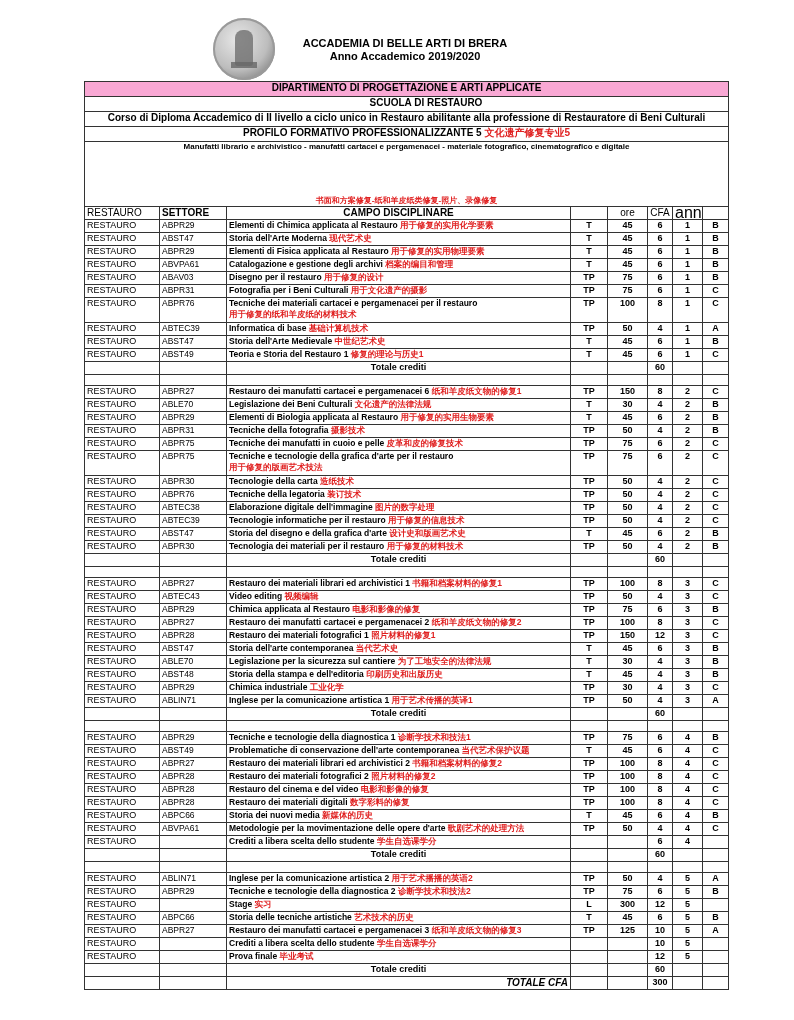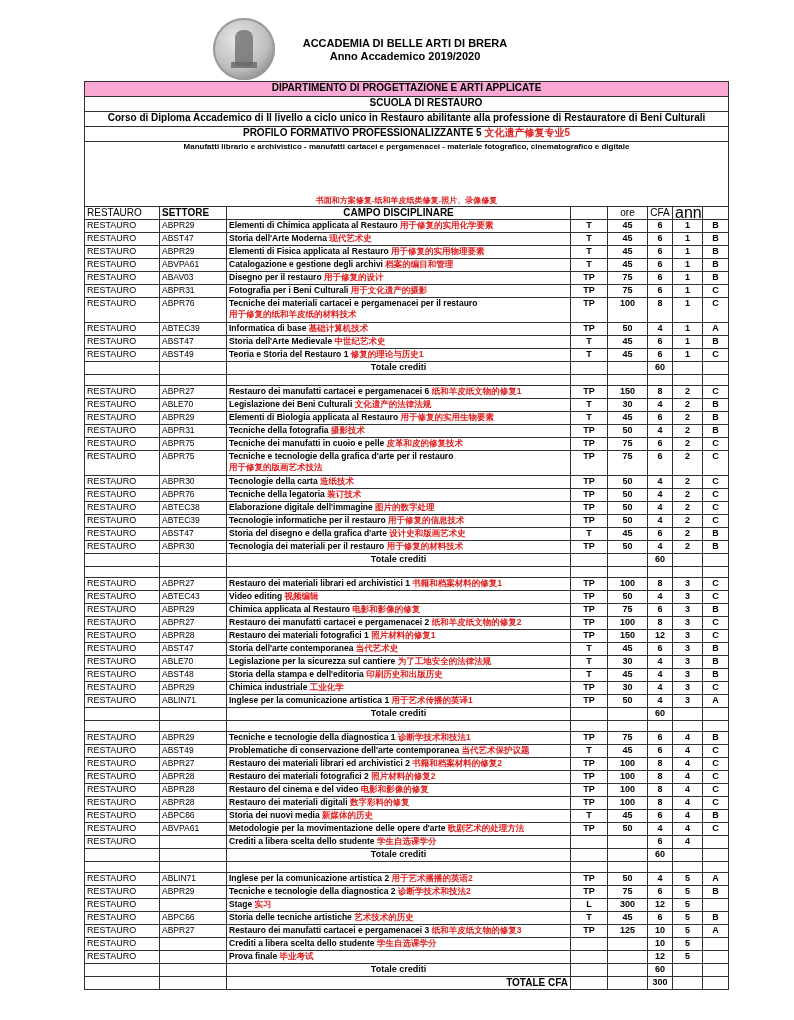--- a/index.html
+++ b/index.html
@@ -649,21 +649,21 @@
         <td class="ctr">Totale crediti</td>
         <td></td>
         <td></td>
         <td class="ctr">60</td>
         <td></td>
         <td></td>
       </tr>
       <tr class="tot">
         <td></td>
         <td></td>
-        <td style="text-align: right; font-size: 10px;">TOTALE CFA</td>
+        <td style="text-align: right; font-size: 10px; font-style: italic;">TOTALE CFA</td>
         <td></td>
         <td></td>
         <td class="ctr">300</td>
         <td></td>
         <td></td>
       </tr>
     </tbody>
 </table>
 
 </body></html>

